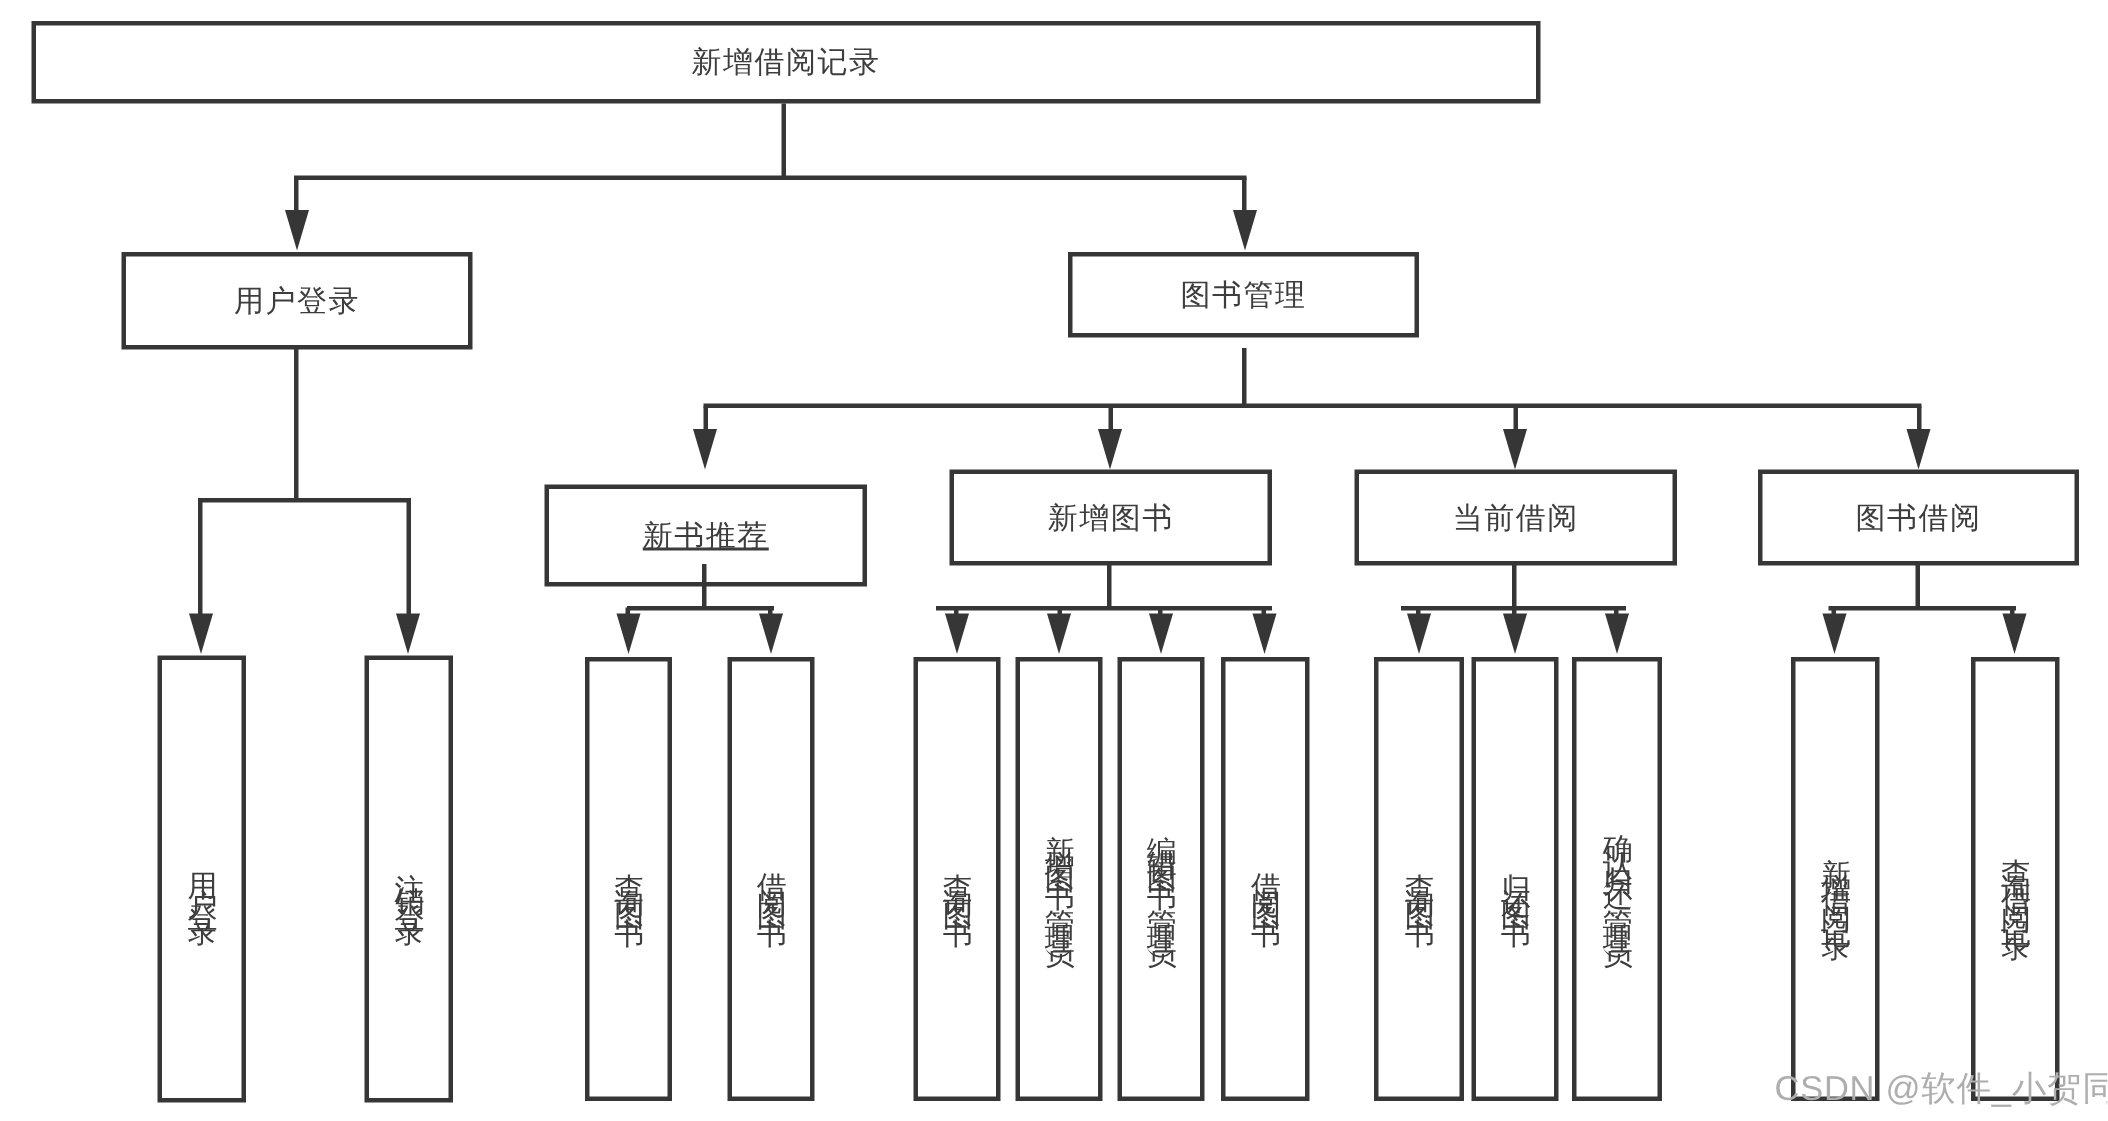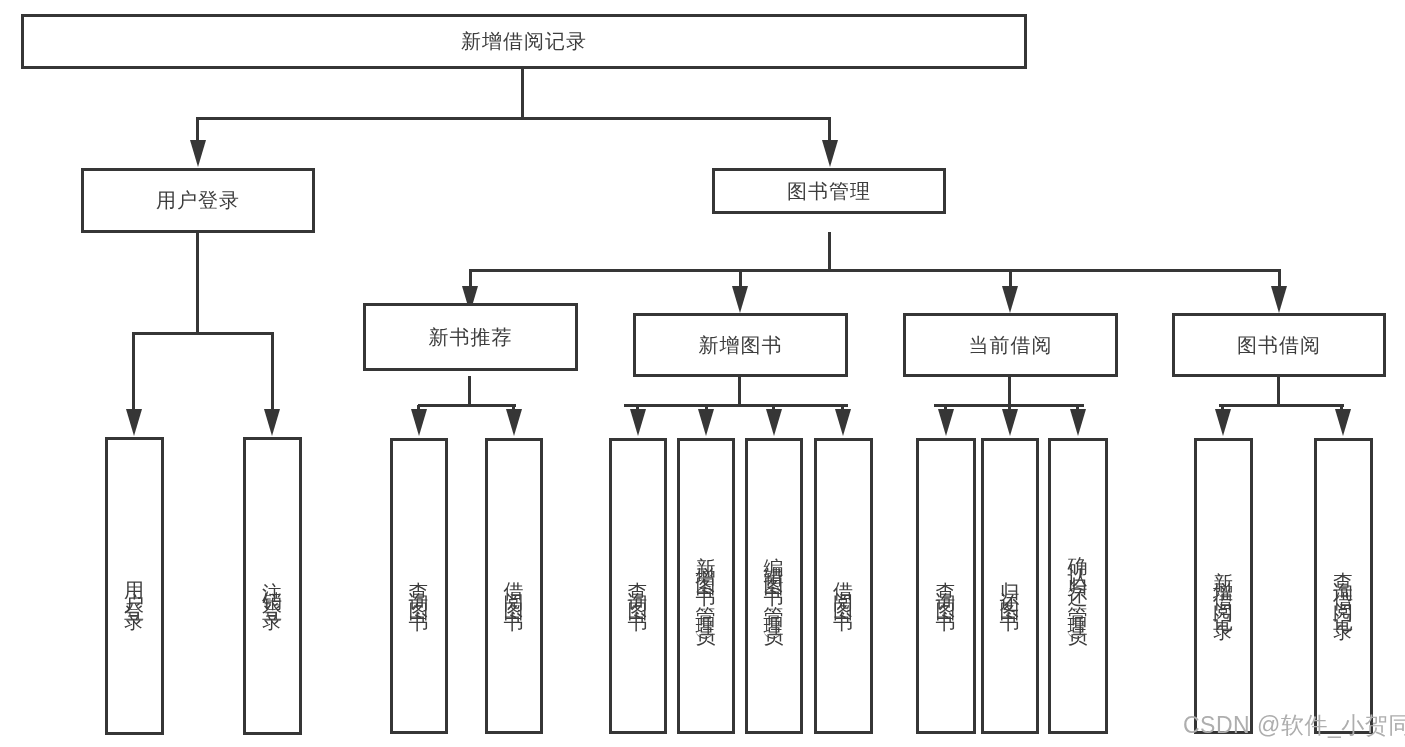--- a/index.html
+++ b/index.html
@@ -54,21 +54,21 @@
   <div class="v" style="left:521px;top:69px;height:50px;"></div>
   <div class="h" style="left:196px;top:117px;width:635px;"></div>
   <div class="v" style="left:196px;top:118px;height:24px;"></div>
   <div class="v" style="left:828px;top:118px;height:24px;"></div>
   <div class="ah" style="left:190px;top:140px;"></div>
   <div class="ah" style="left:822px;top:140px;"></div>
 
   <div class="hbox" style="left:81px;top:168px;width:234px;height:65px;">
     <span>用户登录</span>
   </div>
-  <div class="hbox" style="left:712px;top:168px;width:234px;height:46px;">
+  <div class="hbox" style="left:712px;top:168px;width:234px;height:57px;">
     <span>图书管理</span>
   </div>
 
   <div class="v" style="left:196px;top:232px;height:102px;"></div>
   <div class="h" style="left:132px;top:332px;width:142px;"></div>
   <div class="v" style="left:132px;top:334px;height:78px;"></div>
   <div class="v" style="left:271px;top:334px;height:78px;"></div>
   <div class="ah" style="left:126px;top:409px;"></div>
   <div class="ah" style="left:264px;top:409px;"></div>
 
@@ -76,21 +76,21 @@
   <div class="h" style="left:469px;top:269px;width:812px;"></div>
   <div class="v" style="left:469px;top:271px;height:16px;"></div>
   <div class="v" style="left:739px;top:271px;height:16px;"></div>
   <div class="v" style="left:1009px;top:271px;height:16px;"></div>
   <div class="v" style="left:1278px;top:271px;height:16px;"></div>
   <div class="ah" style="left:462px;top:286px;"></div>
   <div class="ah" style="left:732px;top:286px;"></div>
   <div class="ah" style="left:1002px;top:286px;"></div>
   <div class="ah" style="left:1271px;top:286px;"></div>
 
-  <div class="hbox" style="left:363px;top:303px;width:215px;height:68px;">
+  <div class="hbox" style="left:363px;top:323px;width:215px;height:68px;text-decoration:underline;">
     <span>新书推荐</span>
   </div>
   <div class="hbox" style="left:633px;top:313px;width:215px;height:64px;">
     <span>新增图书</span>
   </div>
   <div class="hbox" style="left:903px;top:313px;width:215px;height:64px;">
     <span>当前借阅</span>
   </div>
   <div class="hbox" style="left:1172px;top:313px;width:214px;height:64px;">
     <span>图书借阅</span>

